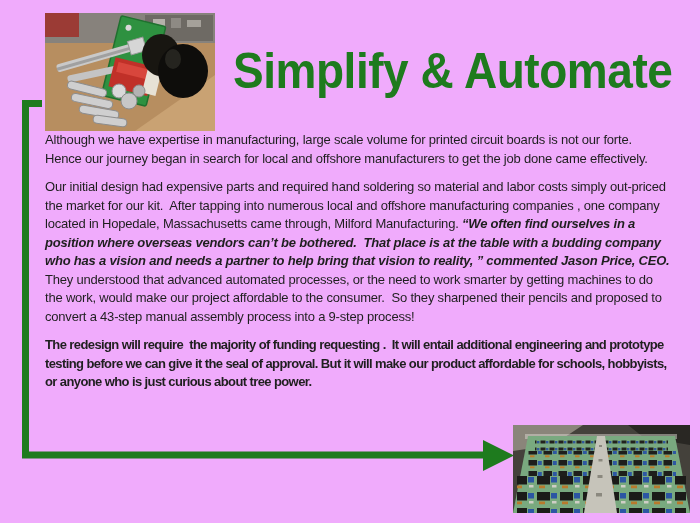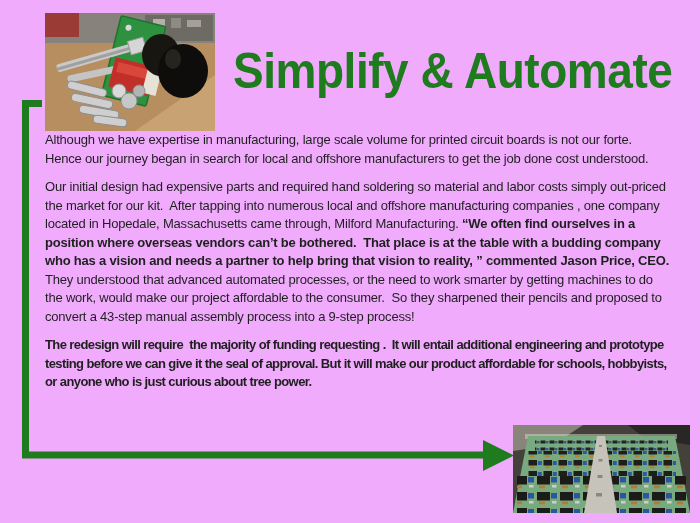--- a/index.html
+++ b/index.html
@@ -17,21 +17,21 @@
   }
   
   .textblock{
     position:absolute; left:45px; top:131px; width:627px;
     font-size:13px; line-height:18.5px; color:var(--ink); letter-spacing:-0.2px;
   }
   .para{margin:0 0 10px 0; white-space:pre-wrap;}
   .para-bold{font-weight:700; letter-spacing:-0.6px;}
   .seg-r{font-weight:inherit;}
   .seg-b{font-weight:700;}
-  .seg-bi{font-weight:700; }
+  .seg-bi{font-weight:700; font-style:italic;}
   
   .arrow-svg{position:absolute; left:0; top:0;}
   .arrow-stroke{stroke:var(--green); stroke-width:7; fill:none; stroke-linejoin:miter;}
   .arrow-head{fill:var(--green);}
   
   .photo1{position:absolute; left:45px; top:13px; width:170px; height:118px;}
   .photo2{position:absolute; left:513px; top:425px; width:177px; height:88px;}
 </style>
 </head>
 <body>
@@ -89,21 +89,21 @@
       <circle cx="84" cy="88" r="8" fill="#c7c7c7"></circle>
       <circle cx="94" cy="78" r="6" fill="#b3b3b3"></circle>
     </g>
   </svg>
 
   <div class="title-wrap">
     <span class="title-text">Simplify &amp; Automate</span>
   </div>
 
   <div class="textblock">
-    <p class="para"><span class="seg-r">Although we have expertise in manufacturing, large scale volume for printed circuit boards is not our forte.  Hence our journey began in search for local and offshore manufacturers to get the job done cost understood.</span></p>
+    <p class="para"><span class="seg-r">Although we have expertise in manufacturing, large scale volume for printed circuit boards is not our forte.  Hence our journey began in search for local and offshore manufacturers to get the job done came effectively.</span></p>
     <p class="para"><span class="seg-r">Our initial design had expensive parts and required hand soldering so material and labor costs simply out-priced the market for our kit.  After tapping into numerous local and offshore manufacturing companies , one company located in Hopedale, Massachusetts came through, Milford Manufacturing. </span><span class="seg-bi">“We often find ourselves in a position where overseas vendors can’t be bothered.  That place is at the table with a budding company who has a vision and needs a partner to help bring that vision to reality, ” commented Jason Price, CEO.</span><span class="seg-r">  They understood that advanced automated processes, or the need to work smarter by getting machines to do the work, would make our project affordable to the consumer.  So they sharpened their pencils and proposed to convert a 43-step manual assembly process into a 9-step process!</span></p>
     <p class="para para-bold"><span class="seg-b">The redesign will require  the majority of funding requesting .  It will entail additional engineering and prototype testing before we can give it the seal of approval. But it will make our product affordable for schools, hobbyists, or anyone who is just curious about tree power.</span></p>
   </div>
 
   <svg class="photo2" viewBox="0 0 177 88" preserveAspectRatio="none" role="img" aria-label="photo of long rows of assembled green circuit boards on an automated assembly line">
     <defs>
       <pattern id="pcS" width="9" height="7" patternUnits="userSpaceOnUse">
         <rect x="0.5" y="1.5" width="5" height="3" fill="#22221e"></rect>
         <rect x="6" y="2" width="2.4" height="2.4" fill="#30589a"></rect>
       </pattern>

